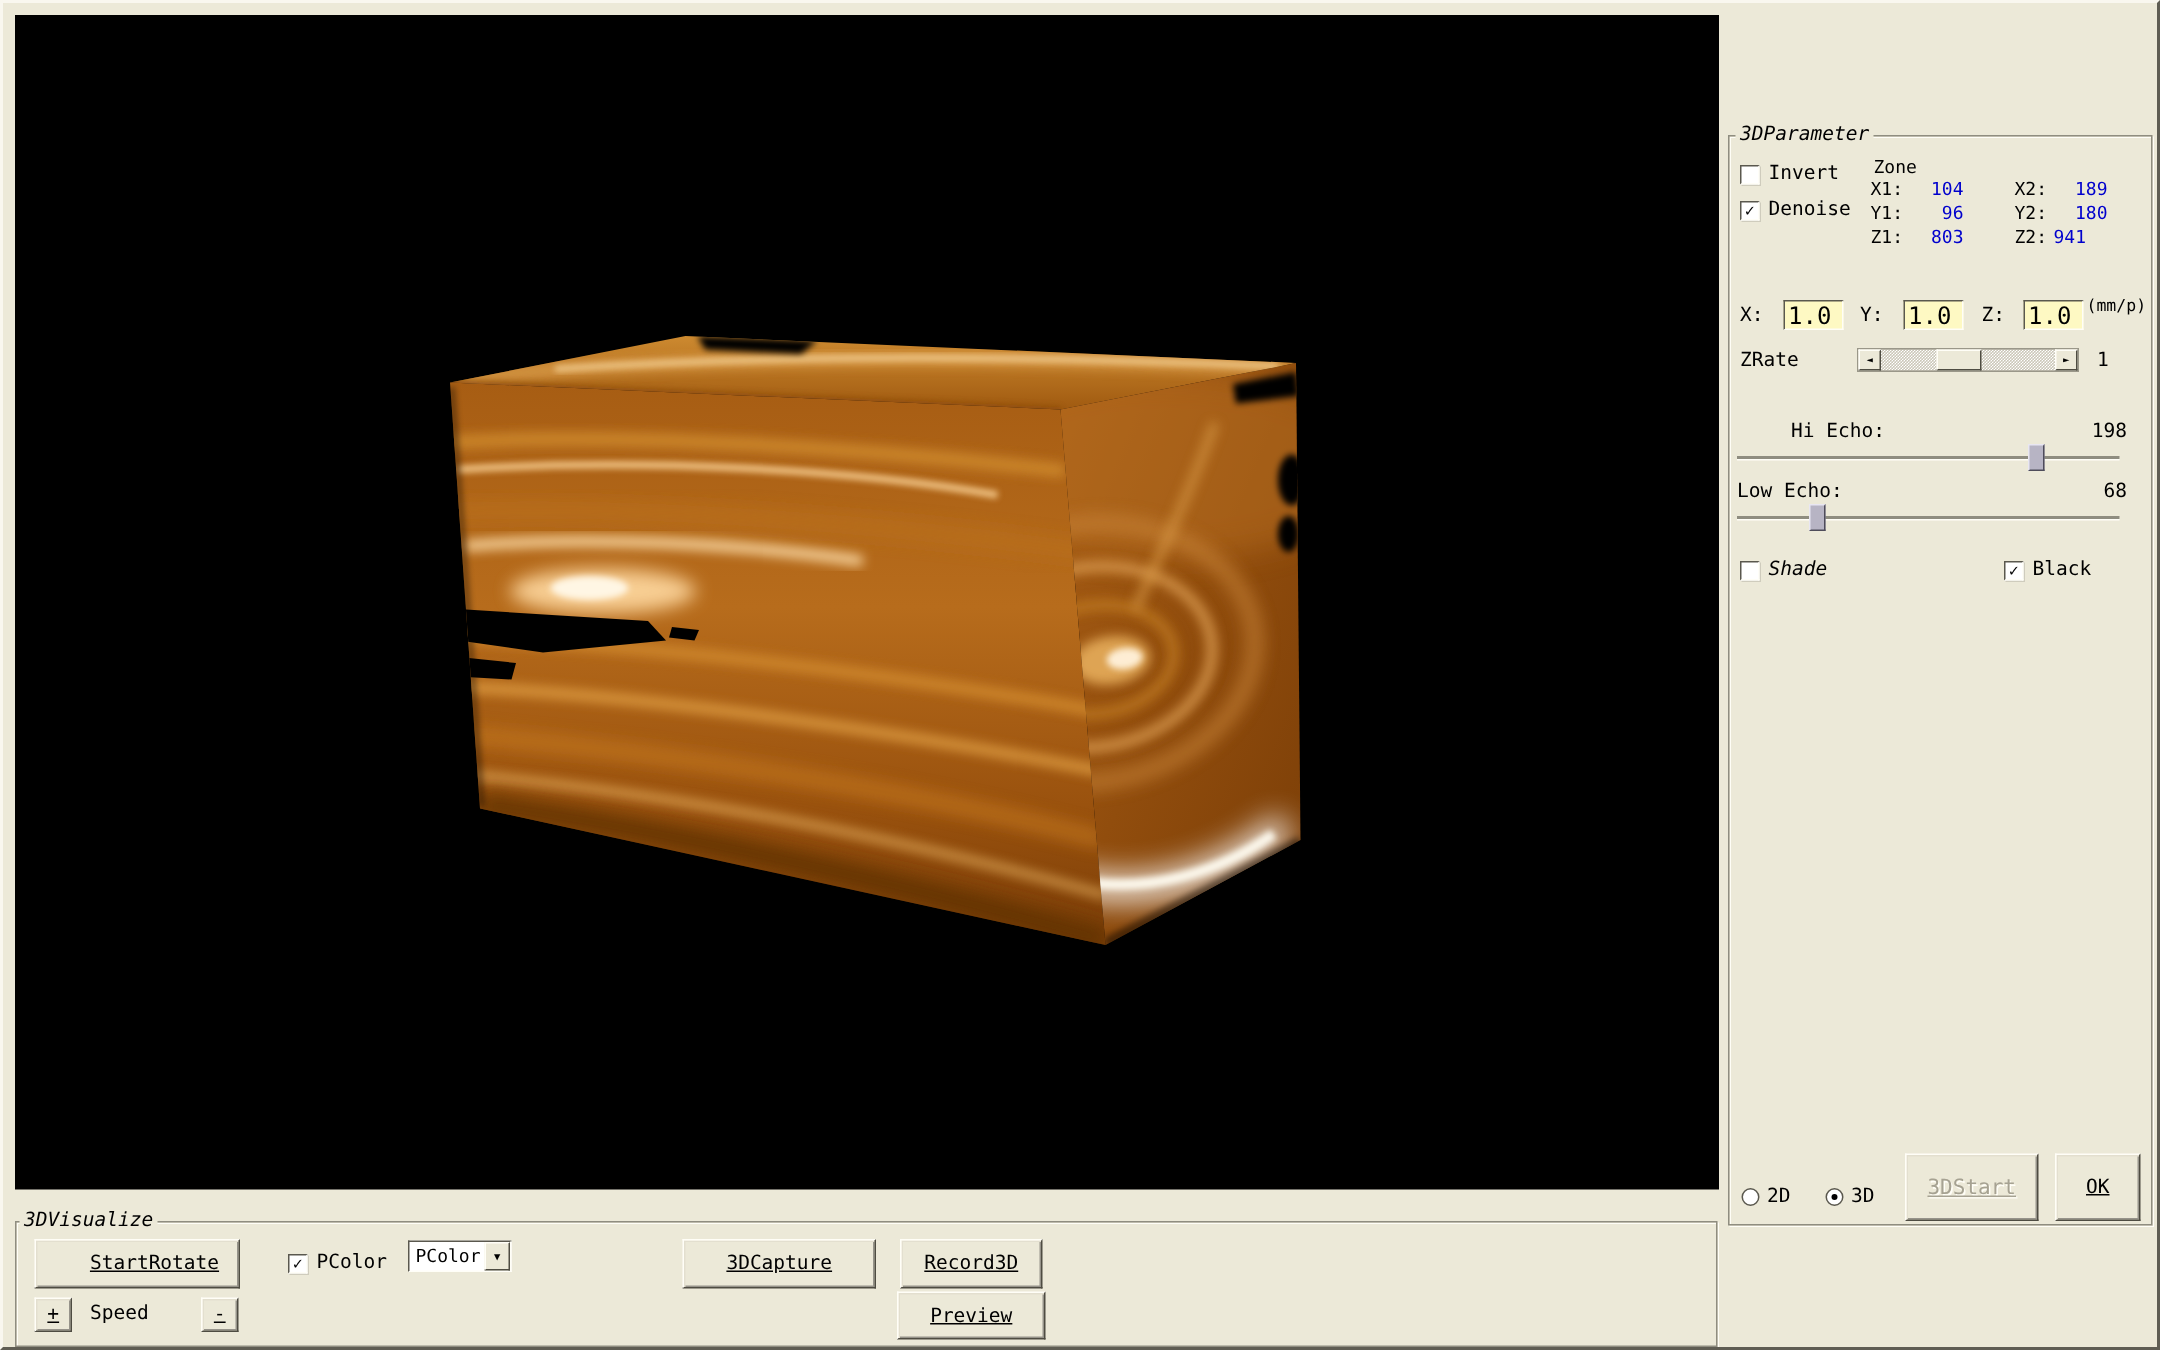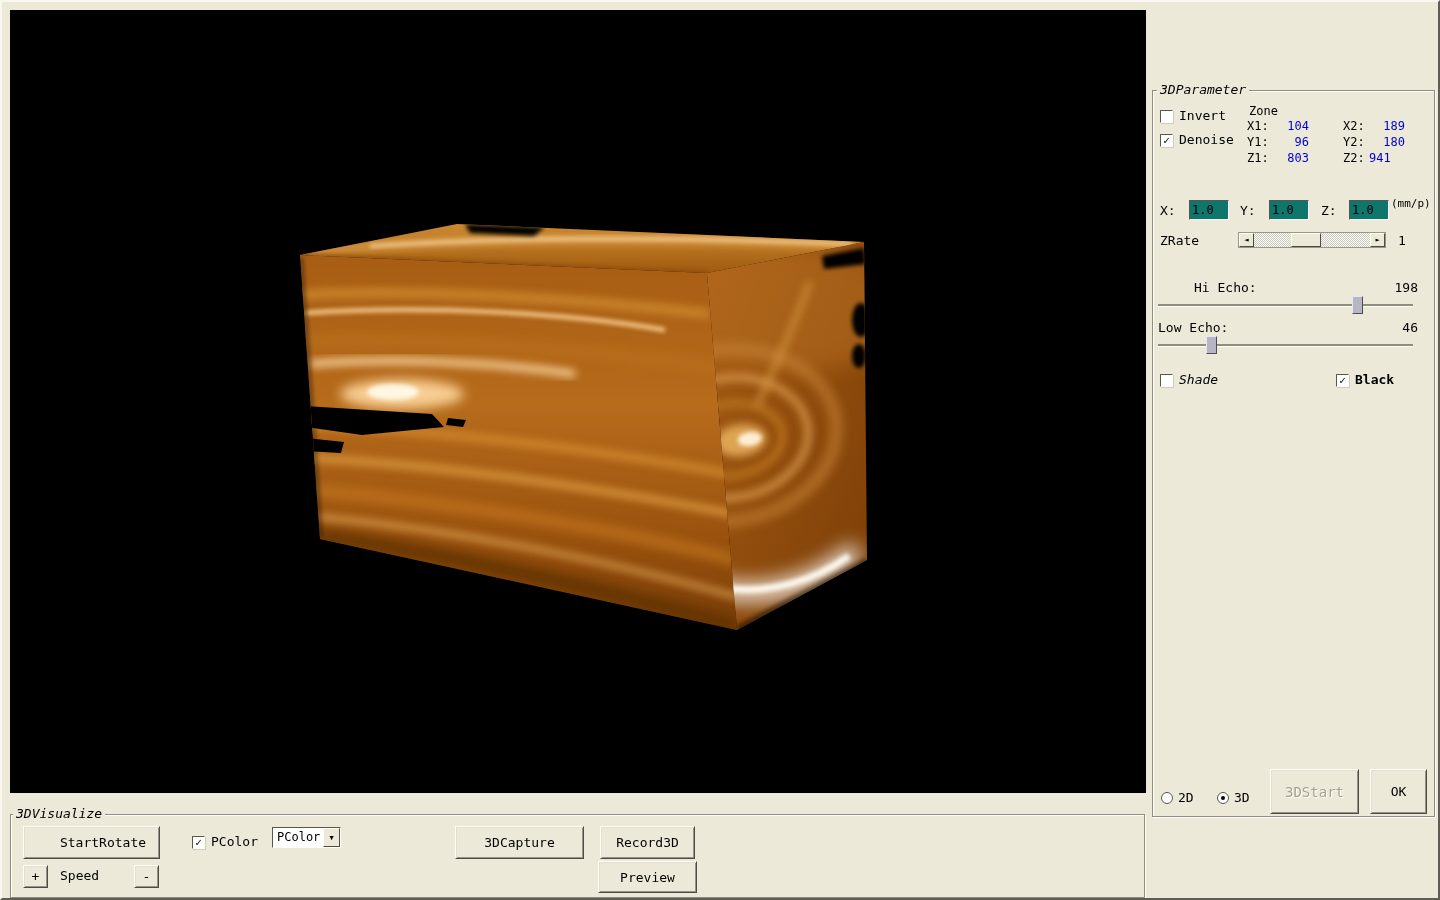--- a/index.html
+++ b/index.html
@@ -30,41 +30,42 @@
   .lbl { position:absolute; white-space:nowrap; }
   .sm  { font-size:12px; }
   .xs  { font-size:11px; }
   .blue { color:#0000cd; }
   .btn {
     position:absolute; display:flex; align-items:center; justify-content:center;
     background:#ece9d8; white-space:nowrap;
     border:1px solid; border-color:#fffef7 #4e4c42 #4e4c42 #fffef7;
     box-shadow: inset 1px 1px 0 #e3dfcf, inset -1px -1px 0 #96938a;
     cursor:default;
+    text-decoration:underline;
   }
   .btn.disabled { color:#a6a292; text-shadow:1px 1px 0 #fffef7; }
   .checkbox {
     position:absolute; width:13px; height:13px; background:#fff;
     border:1px solid; border-color:#5a584e #fffef7 #fffef7 #5a584e;
     box-shadow: 1px 1px 0 #cfccbd;
     display:flex; align-items:center; justify-content:center;
   }
   .chk { font-size:11px; line-height:11px; font-weight:bold; }
   .radio {
     position:absolute; width:12px; height:12px; border-radius:50%;
     background:#fff; border:1px solid #5a584e;
   }
   .radio .dot {
     width:4px; height:4px; border-radius:50%; background:#000;
     position:absolute; left:3px; top:3px;
   }
   .tinput {
-    position:absolute; background:#0f766e;
+    position:absolute; background:#fef9c3;
     border:1px solid; border-color:#5a584e #fffef7 #fffef7 #5a584e;
-    font-family:"DejaVu Sans Mono", monospace; font-size:12px;
+    font-family:"DejaVu Sans Mono", monospace; font-size:16px;
     padding:1px 2px; outline:none;
   }
   .scrollbar { position:absolute; height:16px;
     background-image:
       linear-gradient(45deg,#fff 25%,transparent 25%,transparent 75%,#fff 75%),
       linear-gradient(45deg,#fff 25%,transparent 25%,transparent 75%,#fff 75%);
     background-position:0 0,1px 1px; background-size:2px 2px;
     background-color:#cbc7b8;
     border:1px solid #9a9789;
   }
@@ -245,32 +246,32 @@
     <span class="lbl" style="left:245px; top:142px;">1</span>
 
     <span class="lbl" style="left:5px; top:189px;padding-left:36px;">Hi Echo:</span>
     <span class="lbl" style="right:16px; top:189px;">198</span>
     <div class="slider" style="left:5px; top:204px; width:255px;">
       <div class="track"></div>
       <div class="thumb" style="left:194px;"></div>
     </div>
 
     <span class="lbl" style="left:5px; top:229px;">Low Echo:</span>
-    <span class="lbl" style="right:16px; top:229px;">46</span>
+    <span class="lbl" style="right:16px; top:229px;">68</span>
     <div class="slider" style="left:5px; top:244px; width:255px;">
       <div class="track"></div>
       <div class="thumb" style="left:48px;"></div>
     </div>
 
     <div class="checkbox" style="left:7px; top:283px;"></div>
     <span class="lbl" style="left:26px; top:281px;font-style:italic;">Shade</span>
     <div class="checkbox" style="left:183px; top:283px;">
       <span class="chk">✓</span>
     </div>
-    <span class="lbl" style="left:202px; top:281px;font-weight:bold;">Black</span>
+    <span class="lbl" style="left:202px; top:281px;">Black</span>
 
     <div class="radio" style="left:8px; top:701px;"></div>
     <span class="lbl" style="left:25px; top:699px;">2D</span>
     <div class="radio" style="left:64px; top:701px;">
       <div class="dot"></div>
     </div>
     <span class="lbl" style="left:81px; top:699px;">3D</span>
 
     <div class="btn disabled" style="left:117px; top:678px; width:89px; height:45px; font-size:14px;">3DStart</div>
     <div class="btn" style="left:217px; top:678px; width:57px; height:45px;">OK</div>

